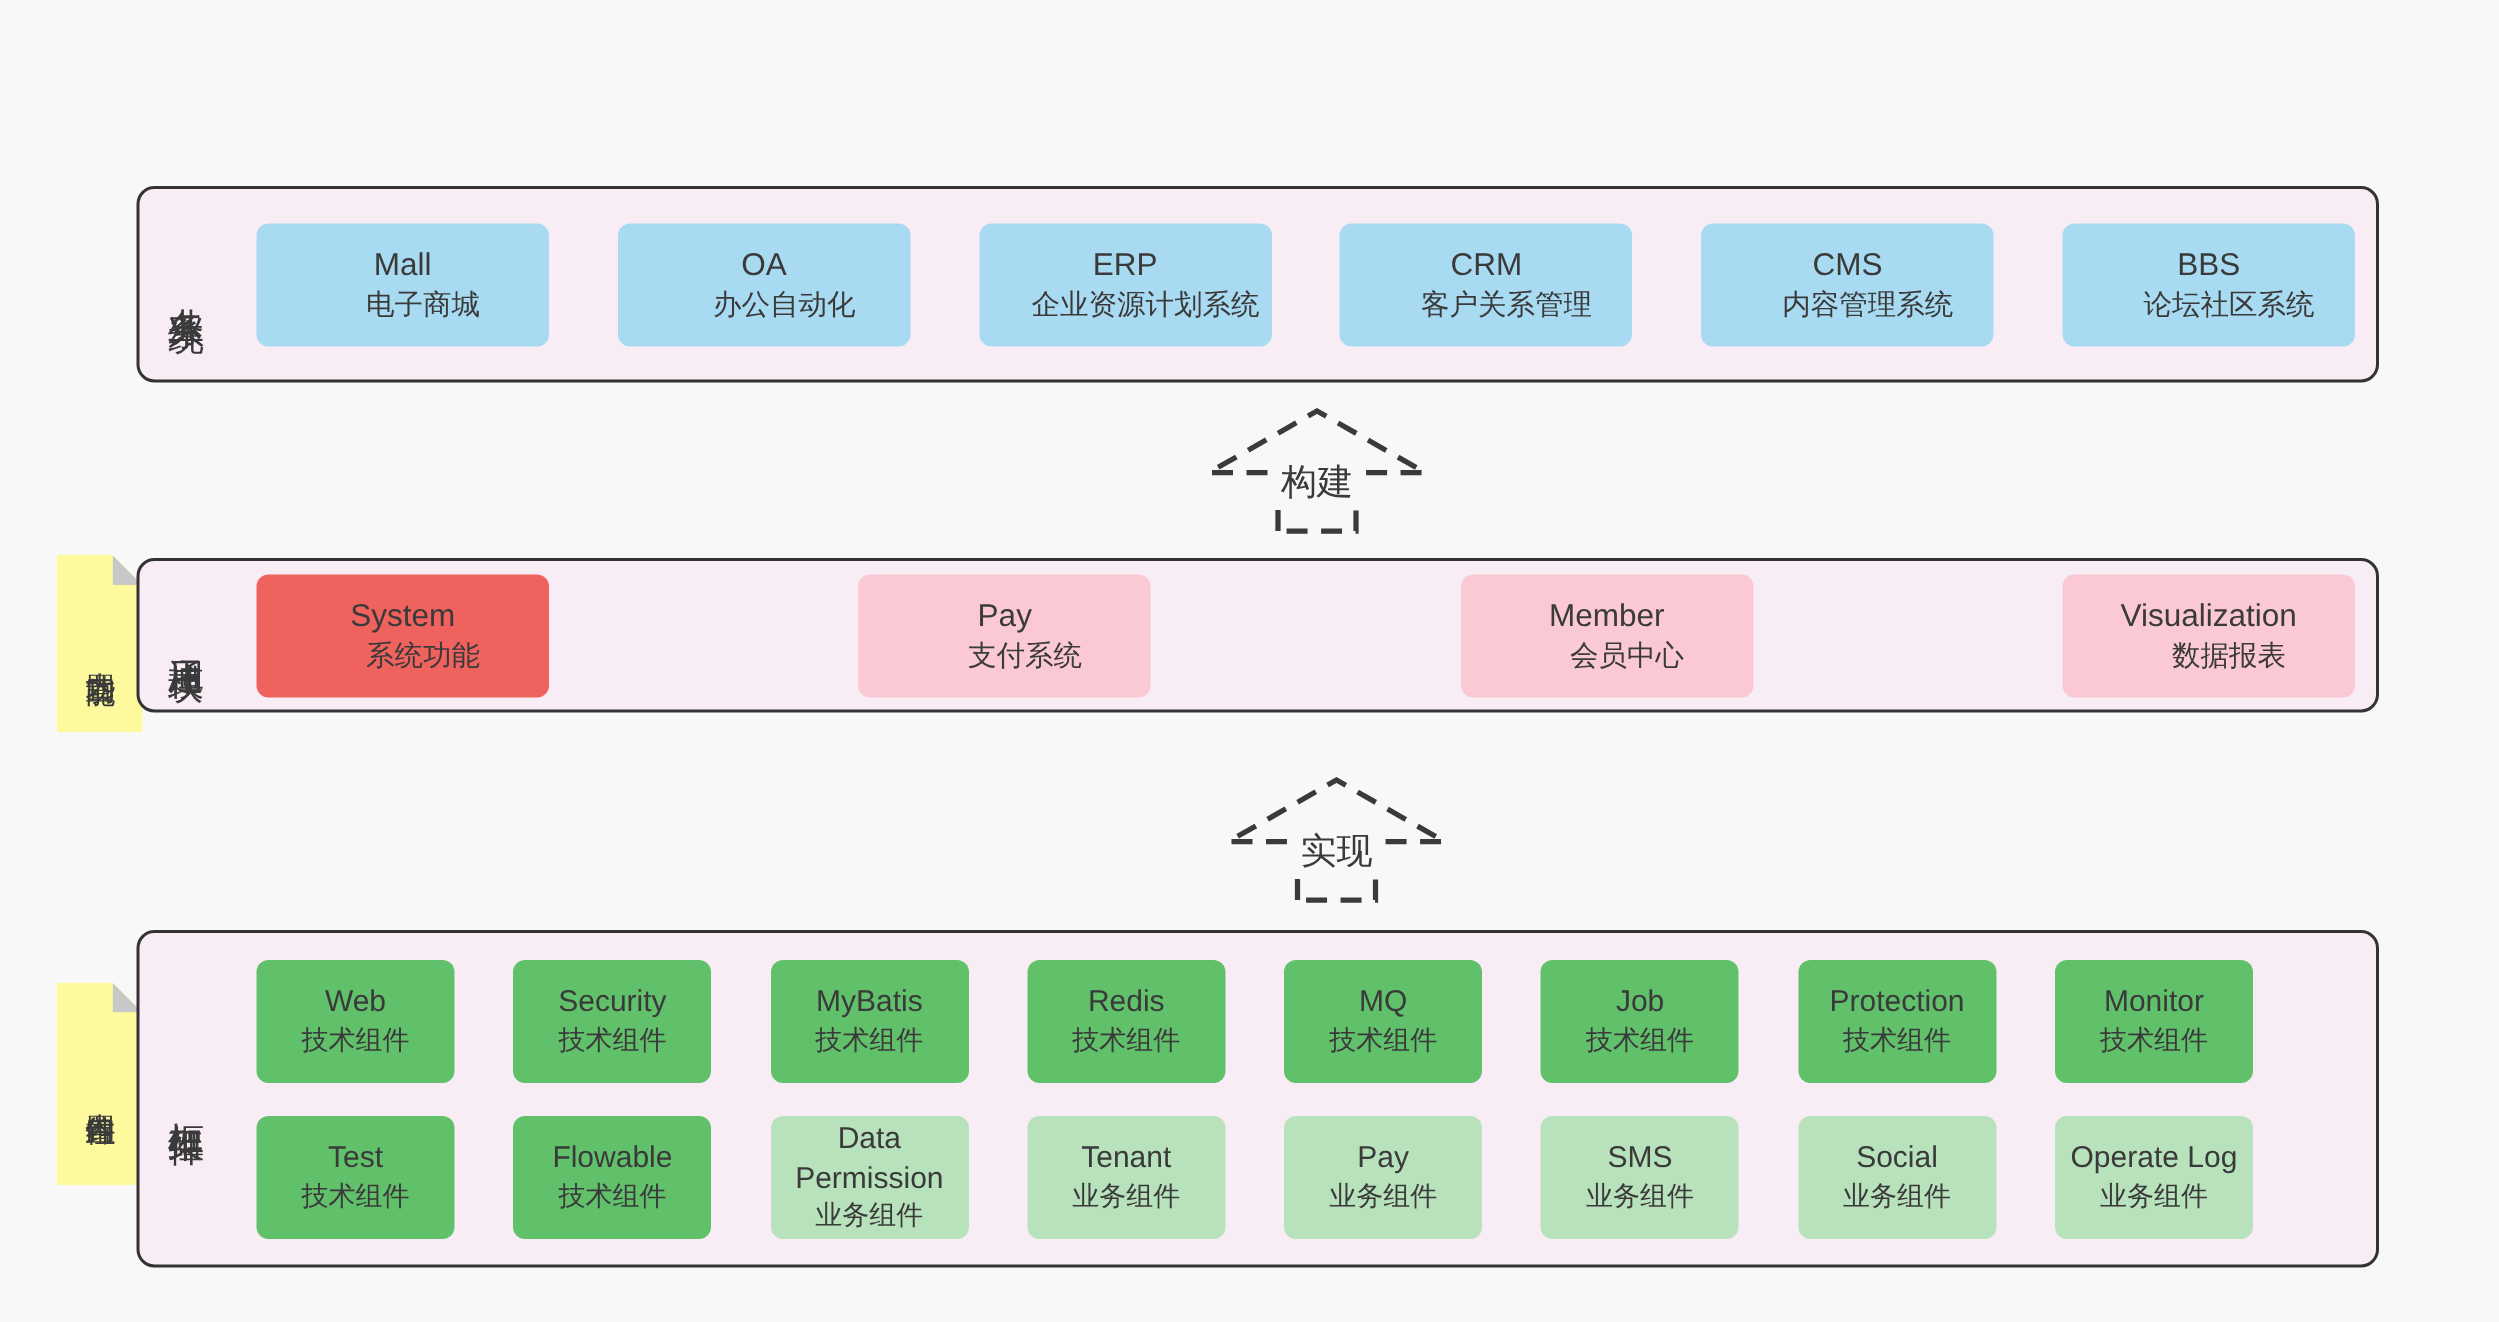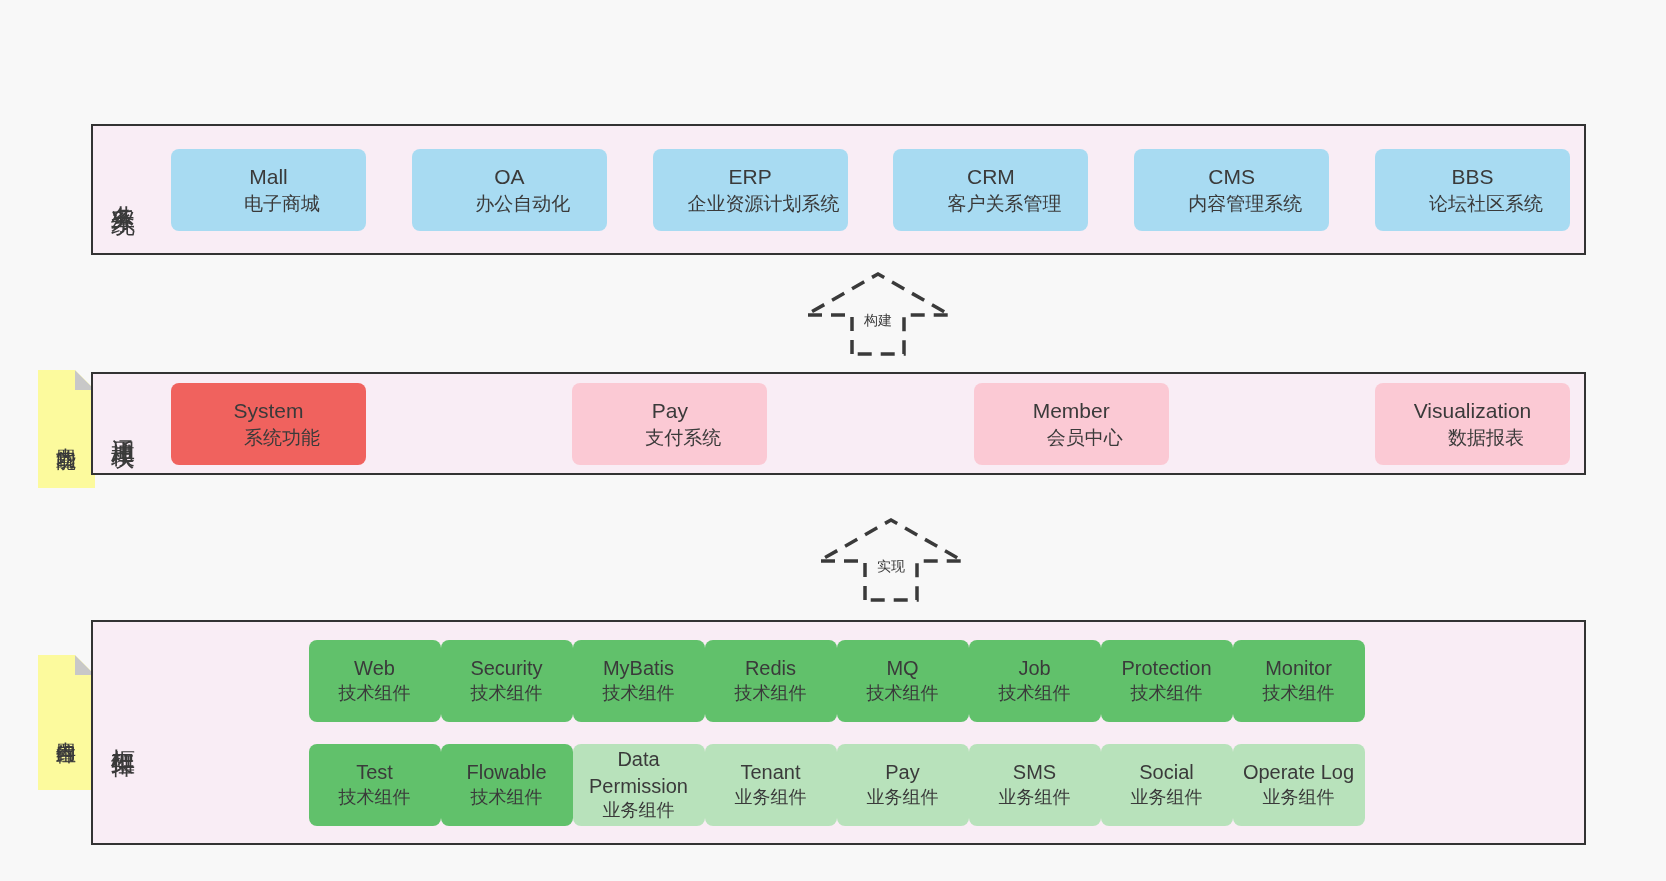--- a/index.html
+++ b/index.html
@@ -13,33 +13,33 @@
   body{
     width:1666px;height:881px;background:var(--page_bg);
     font-family:"Liberation Sans","DejaVu Sans",sans-serif;color:var(--text);
   }
   .stage{position:relative;width:1666px;height:881px;overflow:hidden;}
 
   
   .panel{
     position:absolute;left:91px;width:1495px;
     background:var(--panel_bg);border:2px solid var(--panel_border);
-    border-radius:0;display:flex;align-items:center;z-index:2;
+    border-radius:12px;display:flex;align-items:center;z-index:2;
   }
   .panel-business{top:124px;height:131px;}
   .panel-modules{top:372px;height:103px;}
   .panel-framework{top:620px;height:225px;}
   .panel-label{
     writing-mode:vertical-rl;text-orientation:upright;
     font-size:24px;letter-spacing:2px;line-height:1;
     margin-left:18px;color:var(--text);flex:0 0 auto;white-space:nowrap;
   }
   .boxes{flex:1;display:flex;justify-content:space-between;margin:0 14px 0 36px;}
   .rowwrap{flex:1;display:flex;flex-direction:column;gap:22px;margin:0 82px 0 36px;}
-  .row{display:flex;justify-content:center;}
+  .row{display:flex;justify-content:space-between;}
 
   
   .box{
     height:82px;border-radius:8px;display:flex;flex-direction:column;
     align-items:center;justify-content:center;text-align:center;line-height:1.32;
     padding:2px 4px;
   }
   .box-lg{width:195px;}
   .box-sm{width:132px;}
   .box-lg .t{font-size:21px;}
@@ -70,21 +70,21 @@
   .tag-modules{top:370px;height:118px;}
   .tag-framework{top:655px;height:135px;}
 
   
   .arrow{position:absolute;width:152px;height:86px;z-index:3;}
   .arrow svg{position:absolute;left:0;top:0;}
   .arrow-build{left:802px;top:271px;}
   .arrow-implement{left:815px;top:517px;}
   .arrow-label{
     position:absolute;left:50%;top:50px;transform:translate(-50%,-50%);
-    background:var(--page_bg);padding:3px 6px;font-size:14px;color:var(--text);
+    background:var(--page_bg);padding:3px 6px;font-size:24px;color:var(--text);
     white-space:nowrap;
   }
 </style>
 </head>
 <body>
 
 <div class="stage">
 
   <div class="tag tag-modules">
     <div class="fold"></div>

